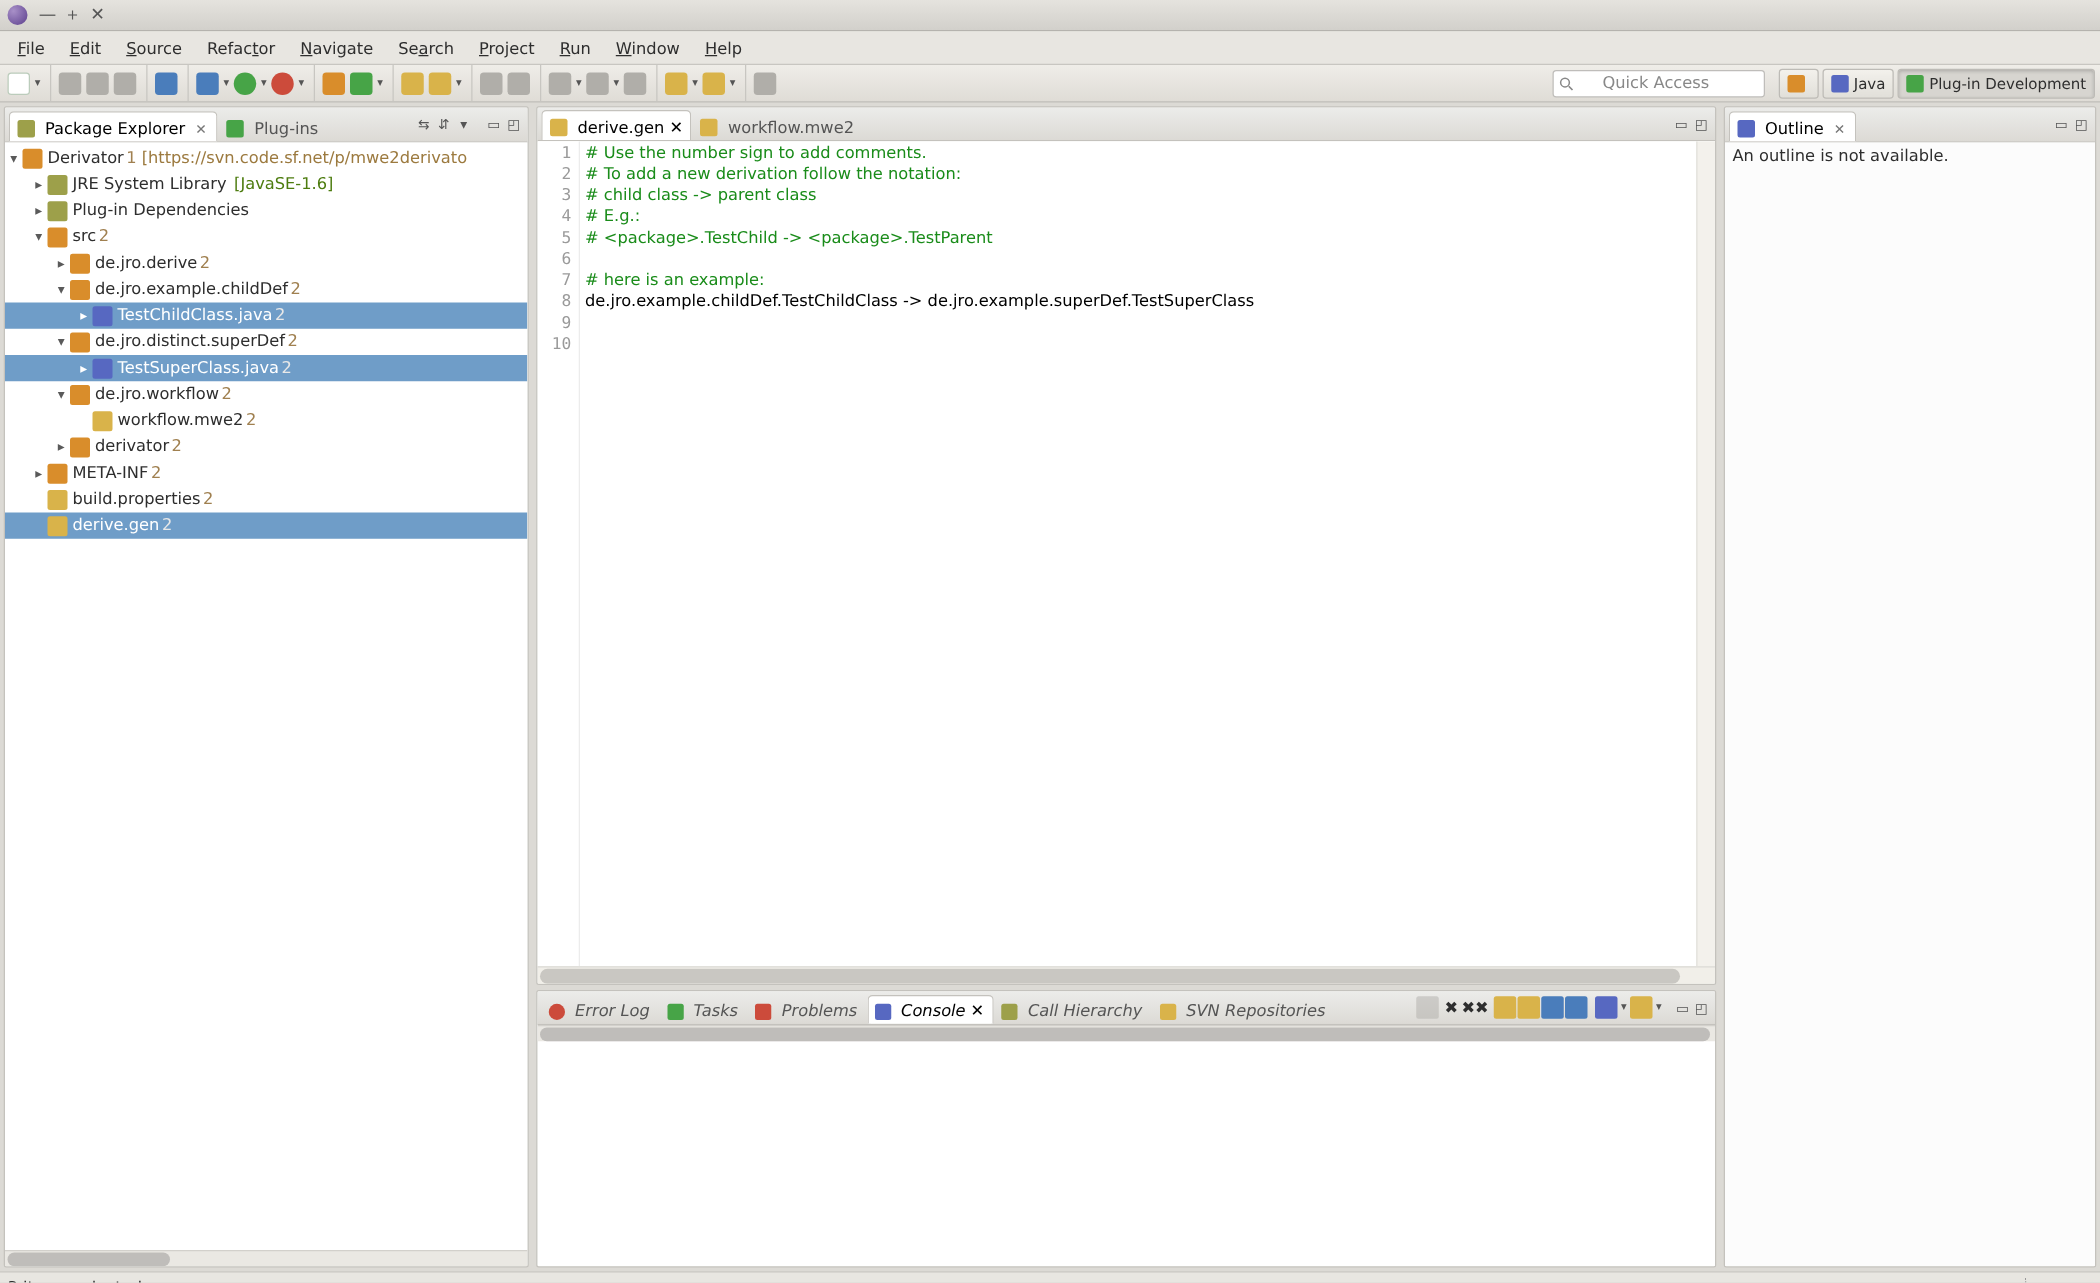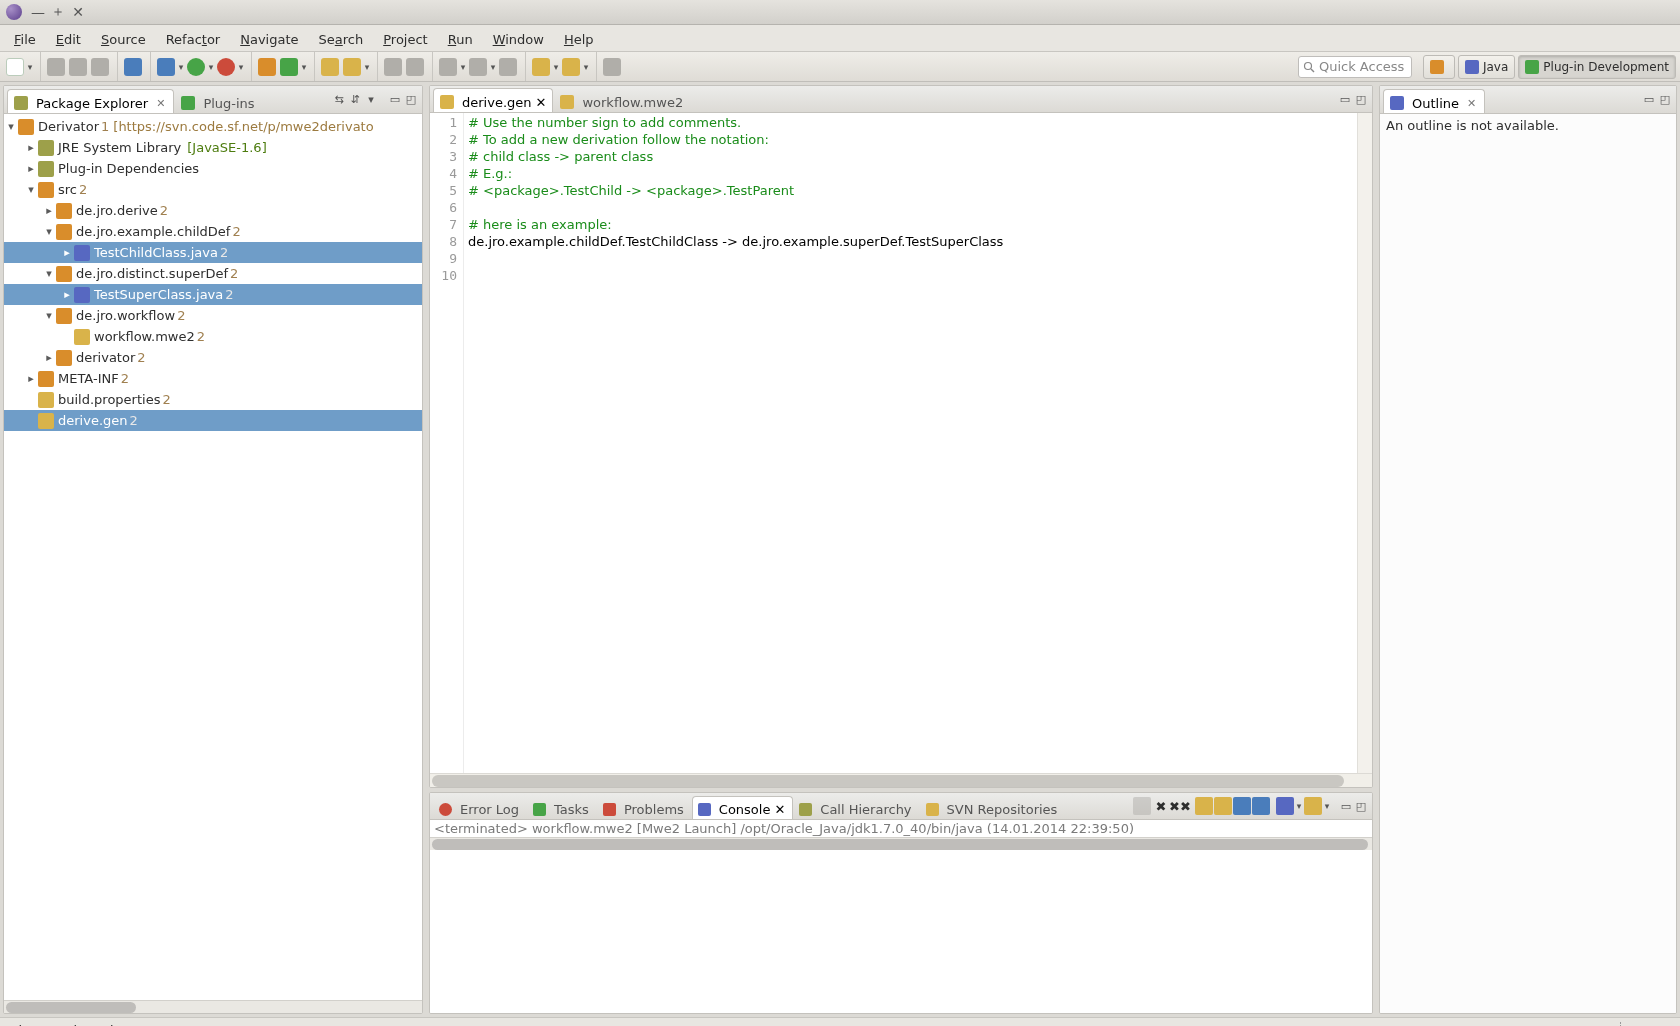--- a/index.html
+++ b/index.html
@@ -12,21 +12,21 @@
   
   .menubar { height:27px; background:#e8e6e1; border-bottom:1px solid #c8c6c1; display:flex; align-items:flex-end; padding-left:4px; }
   .menubar div { padding:4px 10px; }
   .menubar div span.mn { text-decoration:underline; }
   
   .toolbar { height:30px; background:linear-gradient(#efede8,#dfdcd6); border-bottom:1px solid #c0beb9; display:flex; align-items:center; padding:0 4px; }
   .toolbar .tool-group { display:flex; align-items:center; padding-right:6px; margin-right:4px; border-right:1px solid #c8c6c1; height:100%; }
   .tool-icon { width:18px; height:18px; margin:0 2px; border-radius:3px; position:relative; }
   .drop { width:8px; height:18px; display:flex; align-items:center; justify-content:center; color:#555; font-size:9px; }
   .spacer-flex { flex:1; }
-  .quick-access { width:114px; height:22px; border:1px solid #bfbdba; border-radius:3px; background:#fff; display:flex; align-items:center; padding:0 4px; color:#888; }
+  .quick-access { width:170px; height:22px; border:1px solid #bfbdba; border-radius:3px; background:#fff; display:flex; align-items:center; padding:0 4px; color:#888;gap:19px; }
   .quick-access svg { margin-right:4px; }
   .persp-switch { display:flex; align-items:center; margin-left:8px; }
   .persp-btn { height:24px; border:1px solid #bdbbb6; border-radius:3px; background:linear-gradient(#f3f1ec,#e1dfd9); display:flex; align-items:center; padding:0 6px; margin-left:3px; font-size:12px;}
   .persp-btn.active { background:#d7d5d0; box-shadow:inset 0 1px 3px rgba(0,0,0,.2); }
   .tiny-ic { width:14px; height:14px; margin-right:4px; border-radius:2px; }
   
   .workspace { display:flex; height:935px; padding:1px; }
   .left-col { width:424px; display:flex; flex-direction:column; margin-right:2px;}
   .center-col { flex:1; display:flex; flex-direction:column; margin-right:2px; }
   .right-col { width:302px; display:flex; flex-direction:column; }
@@ -59,21 +59,21 @@
   .editor-body { flex:1; background:#fff; display:flex; overflow:hidden;}
   .gutter { width:34px; background:#fff; border-right:1px solid #ececec; color:#9a9a9a; text-align:right; padding:1px 6px 0 0; font-family:"DejaVu Sans Mono","Liberation Mono",monospace; font-size:13px; line-height:17px;}
   .code { flex:1; padding:1px 0 0 4px; font-family:"DejaVu Sans Mono","Liberation Mono",monospace; font-size:13px; line-height:17px; white-space:pre; }
   .code .c { color:#1a8c1a; }
   .code .t { color:#000; }
   .editor-hscroll { height:14px; background:#f1efe9; border-top:1px solid #dcdad5; position:relative;}
   .editor-hscroll .thumb { position:absolute; left:2px; top:1px; height:12px; width:calc(100% - 30px); background:#c9c7c2; border-radius:8px;}
   .overview { width:15px; background:#f3f1ec; border-left:1px solid #e1dfda; }
   
   .bottom-tabs { height:27px; background:linear-gradient(#ececea,#dcdad5); display:flex; align-items:flex-end; border-bottom:1px solid #c4c2bd; padding-left:3px;}
-  .bot-tab { height:23px; padding:3px 7px 0 5px; display:flex; align-items:center; gap:4px; color:#555; border:1px solid transparent; border-bottom:none; border-radius:4px 4px 0 0;}
+  .bot-tab { height:23px; padding:3px 7px 0 5px; display:flex; align-items:center; gap:4px; color:#555; border:1px solid transparent; border-bottom:none; border-radius:4px 4px 0 0;font-style:italic;}
   .bot-tab.active { background:#fff; border-color:#c4c2bd; color:#000;}
   .bot-toolbar { margin-left:auto; display:flex; align-items:center; gap:1px; padding-right:4px; height:100%; }
   .bot-tool { width:18px; height:18px; border-radius:2px; display:flex; align-items:center; justify-content:center;}
   .console-body { flex:1; background:#fff; font-family:"DejaVu Sans Mono","Liberation Mono",monospace; font-size:13px; line-height:17px; padding:0; overflow:hidden; display:flex; flex-direction:column;}
   .launch-line { color:#7a7a7a; padding:0 4px; background:#fff;}
   .console-text { padding:0 4px; white-space:pre; flex:1;}
   
   .statusbar { height:25px; background:#e8e6e1; border-top:1px solid #c8c6c1; display:flex; align-items:center; padding:0 6px; font-size:13px;}
   .status-sep { width:6px; height:16px; border-left:1px dotted #999; margin:0 8px;}
   
@@ -379,21 +379,20 @@
           <div class="bot-tool c-indigo"></div>
           <div class="drop">▾</div>
           <div class="bot-tool c-yellow"></div>
           <div class="drop">▾</div>
           <div style="width:6px;"></div>
           <div class="view-min">▭</div>
           <div class="view-min">◰</div>
         </div>
       </div>
       <div class="console-body">
-        <div class="launch-line">&lt;terminated&gt; workflow.mwe2 [Mwe2 Launch] /opt/Oracle_Java/jdk1.7.0_40/bin/java (14.01.2014 22:39:50)</div>
         <div class="hscroll">
             <div class="thumb" style="width:calc(100% - 6px);"></div>
           </div>
       </div>
     </div>
   </div>
 
   <div class="right-col">
     <div class="view" style="flex:1;">
       <div class="view-tabs">

